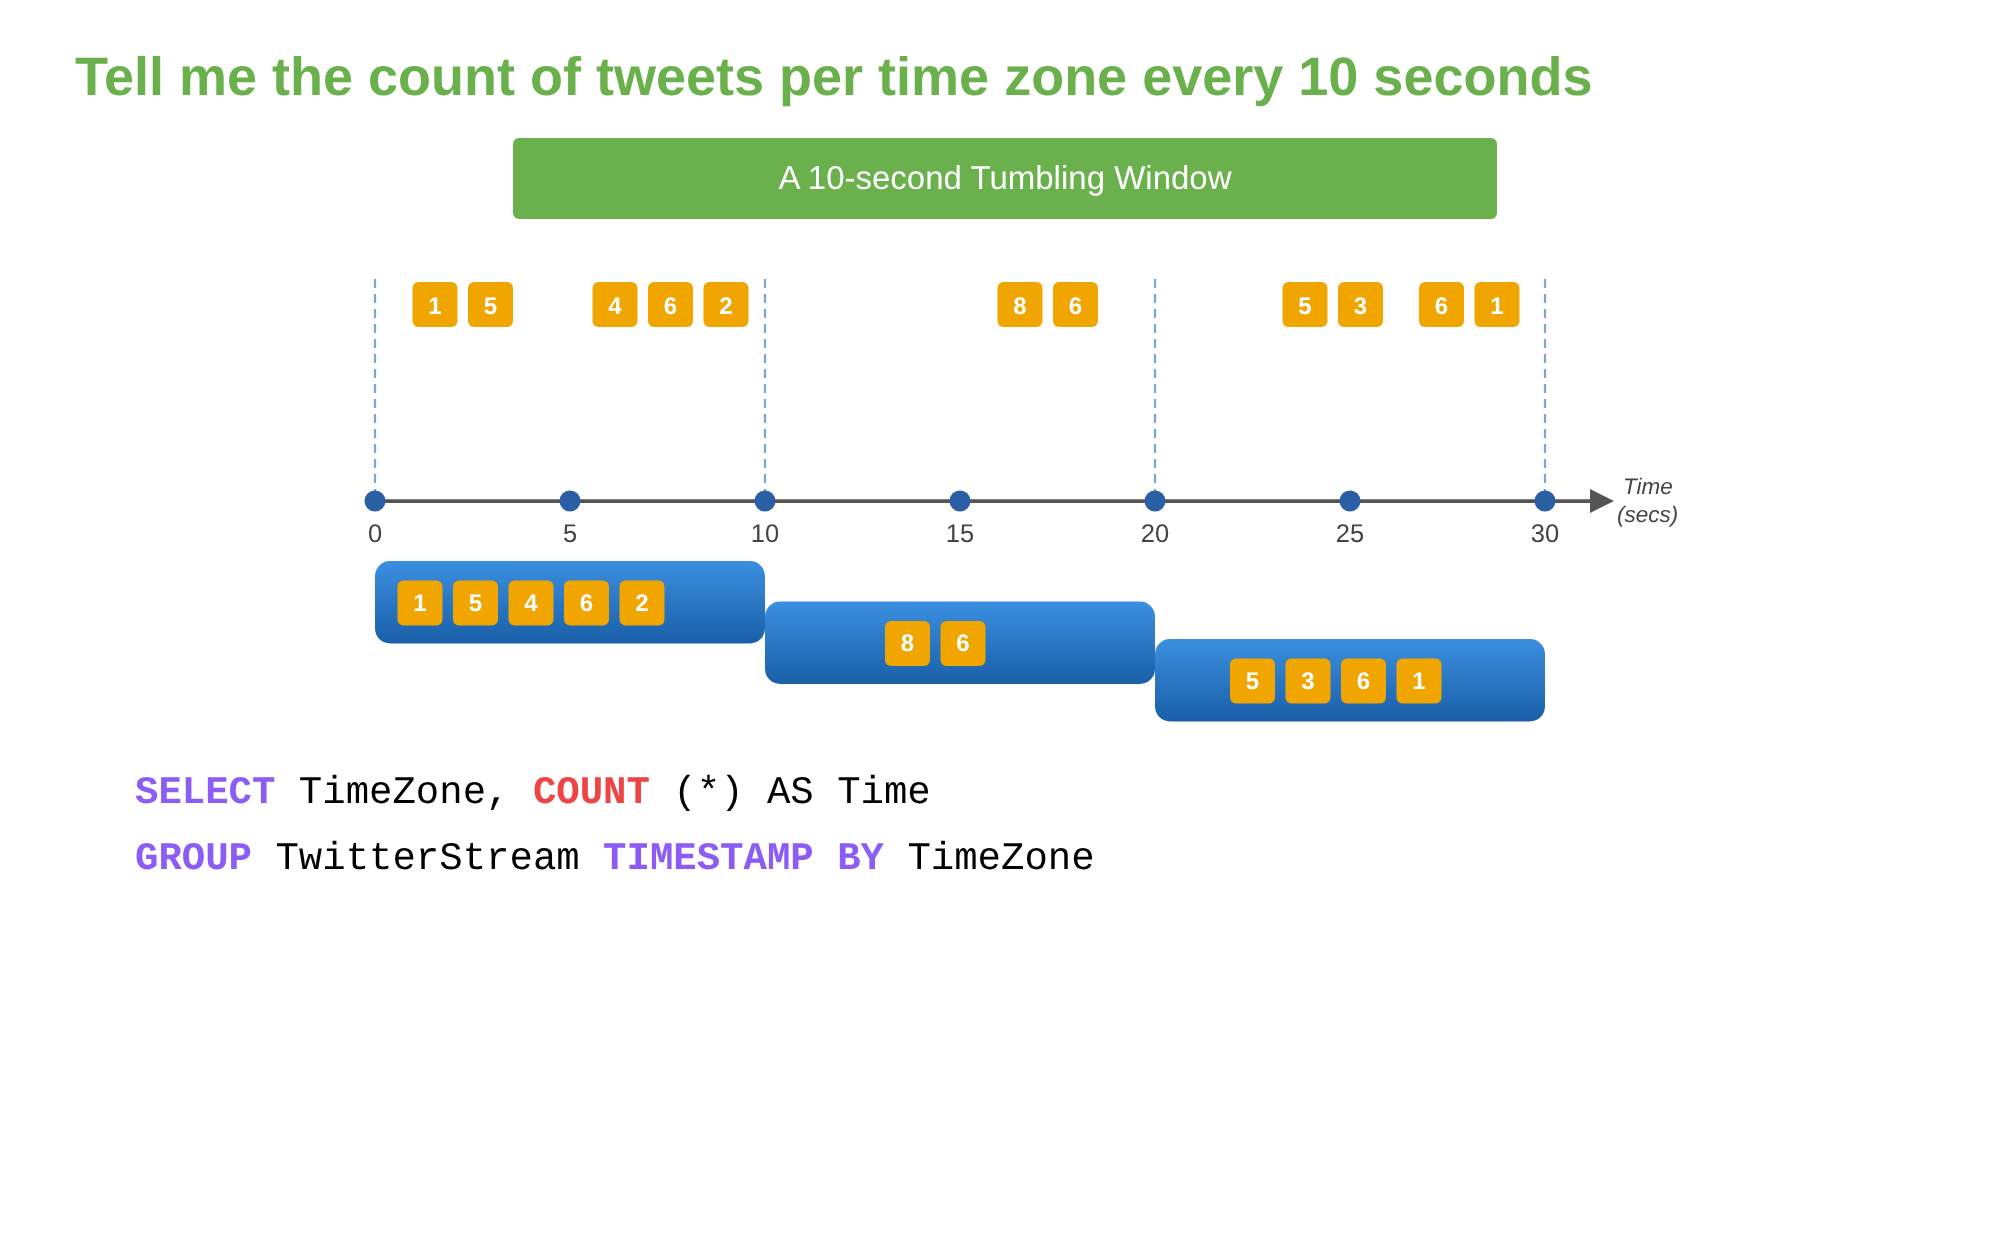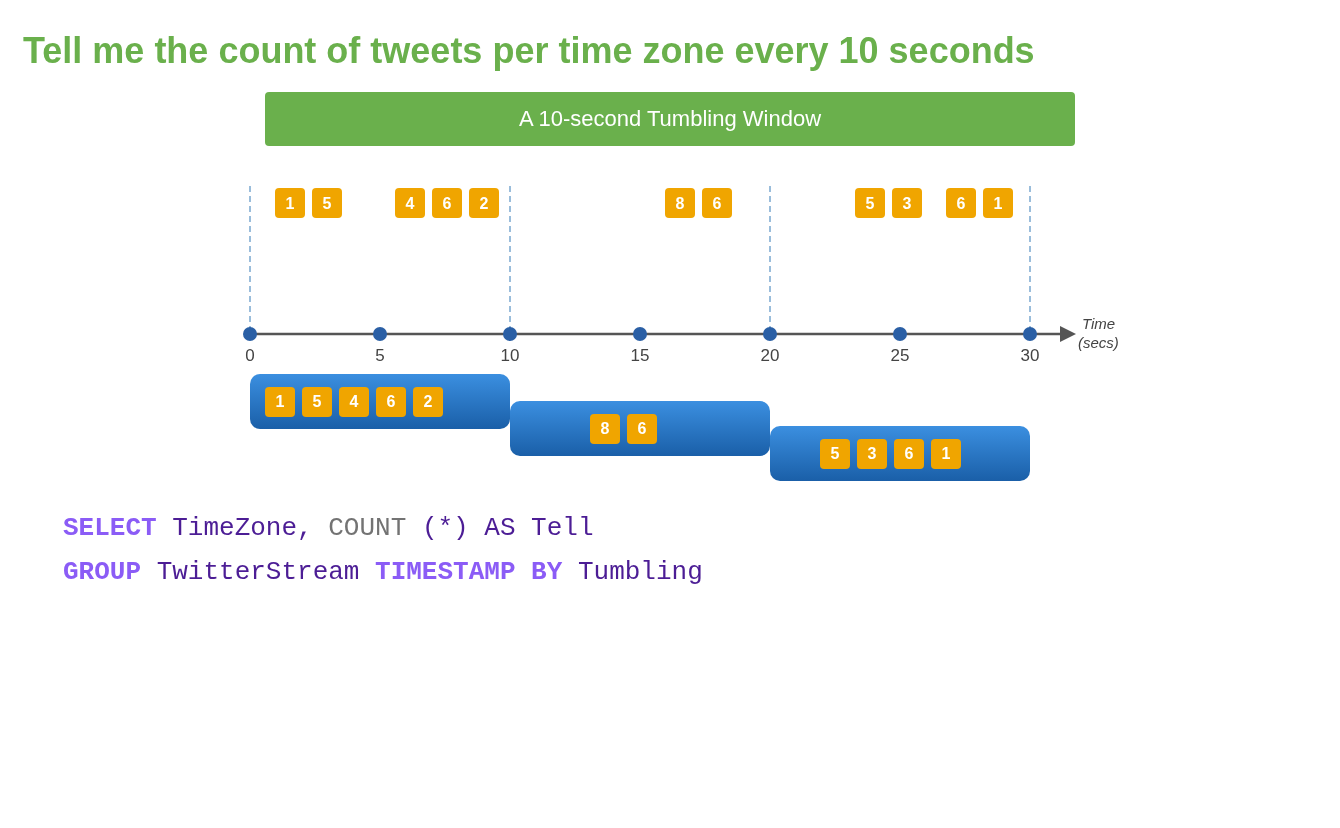--- a/index.html
+++ b/index.html
@@ -8,41 +8,41 @@
       font-family: 'Segoe UI', Arial, sans-serif;
       width: 1340px;
       height: 828px;
       overflow: hidden;
       position: relative;
     }
 
     .main-container {
       width: 1340px;
       height: 828px;
-      padding: 20px 23px;
+      padding: 20px 50px;
       display: flex;
       flex-direction: column;
     }
 
     .title {
       font-size: 36px;
       font-weight: bold;
       color: #6ab04c;
       margin-bottom: 20px;
       margin-top: 10px;
     }
 
     .window-banner {
       background: #6ab04c;
       color: white;
       text-align: center;
       padding: 14px 0;
       font-size: 22px;
       font-weight: 500;
-      width: 810px;
+      width: 656px;
       margin: 0 auto 30px auto;
       border-radius: 4px;
     }
 
     
     .timeline-area {
       position: relative;
       width: 900px;
       margin: 0 auto;
       height: 330px;
@@ -51,22 +51,22 @@
     
     .sql-section {
       margin-top: 20px;
       padding-left: 40px;
       font-size: 26px;
       font-family: 'Courier New', Courier, monospace;
       line-height: 1.7;
     }
 
     .kw-blue { color: #8b5cf6; font-weight: bold; }
-    .kw-purple { color: #737373; font-weight: normal; }
-    .kw-gray { color: #4c1d95; }
+    .kw-purple { color: #ef4444; font-weight: bold; }
+    .kw-gray { color: #000000; }
   </style>
 </head>
 <body>
 
 <div class="main-container">
 
   <div class="title">Tell me the count of tweets per time zone every 10 seconds</div>
 
   <div class="window-banner">A 10-second Tumbling Window</div>
 
@@ -166,25 +166,25 @@
       </defs>
     </svg>
 
   </div>
 
   <div class="sql-section">
     <div>
       <span class="kw-blue">SELECT</span>
       <span class="kw-gray"> TimeZone, </span>
       <span class="kw-purple">COUNT</span>
-      <span class="kw-gray">(*) AS Tell</span>
+      <span class="kw-gray">(*) AS Time</span>
     </div>
     <div>
       <span class="kw-blue">GROUP</span>
       <span class="kw-gray"> TwitterStream </span>
       <span class="kw-blue">TIMESTAMP</span>
       <span class="kw-gray"> </span>
       <span class="kw-blue">BY</span>
-      <span class="kw-gray"> Tumbling</span>
+      <span class="kw-gray"> TimeZone</span>
     </div>
   </div>
 
 </div>
 
 </body></html>

